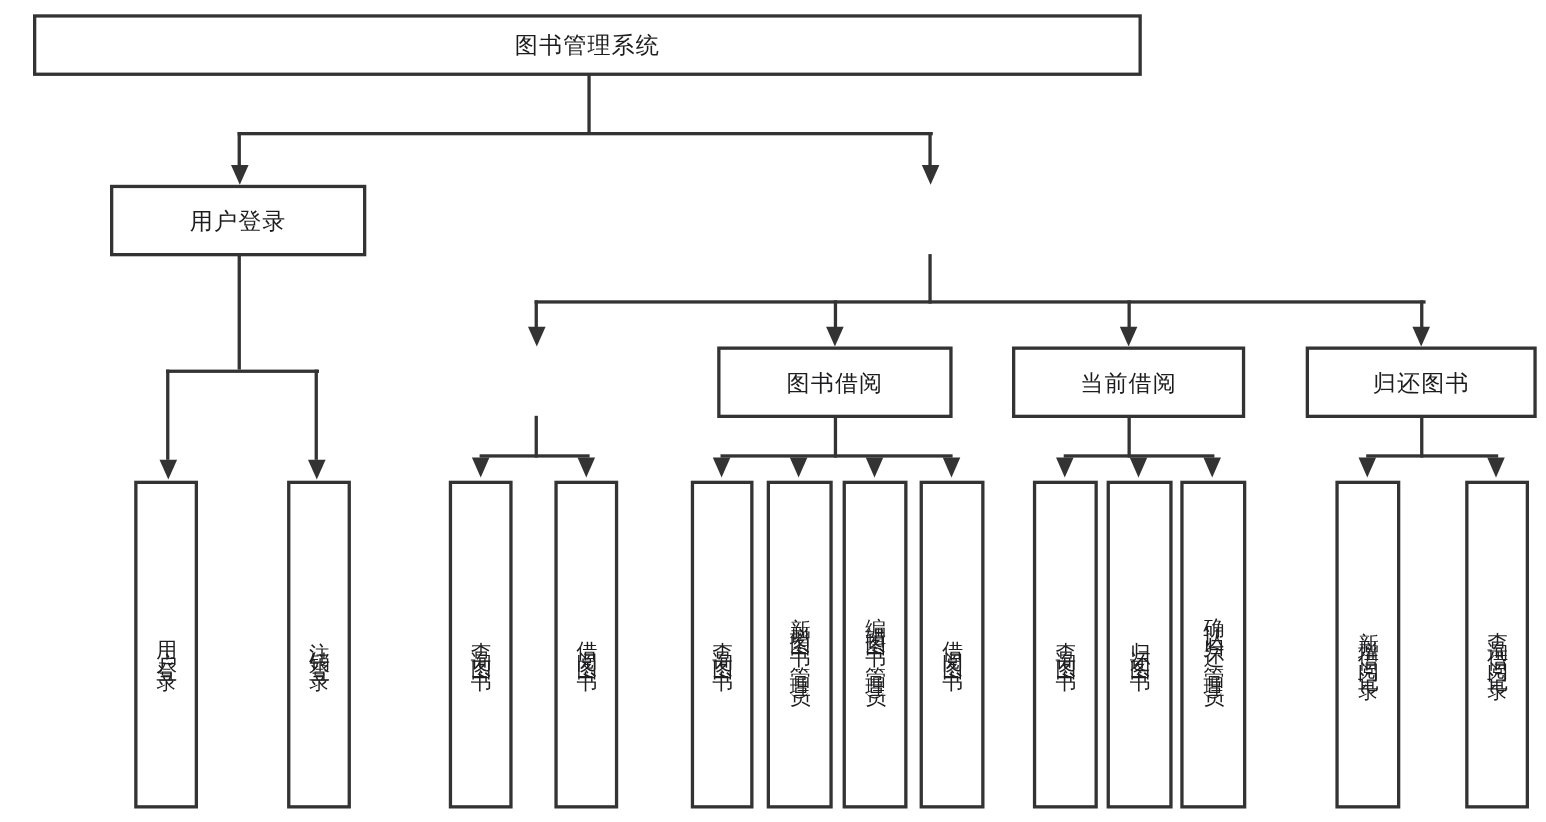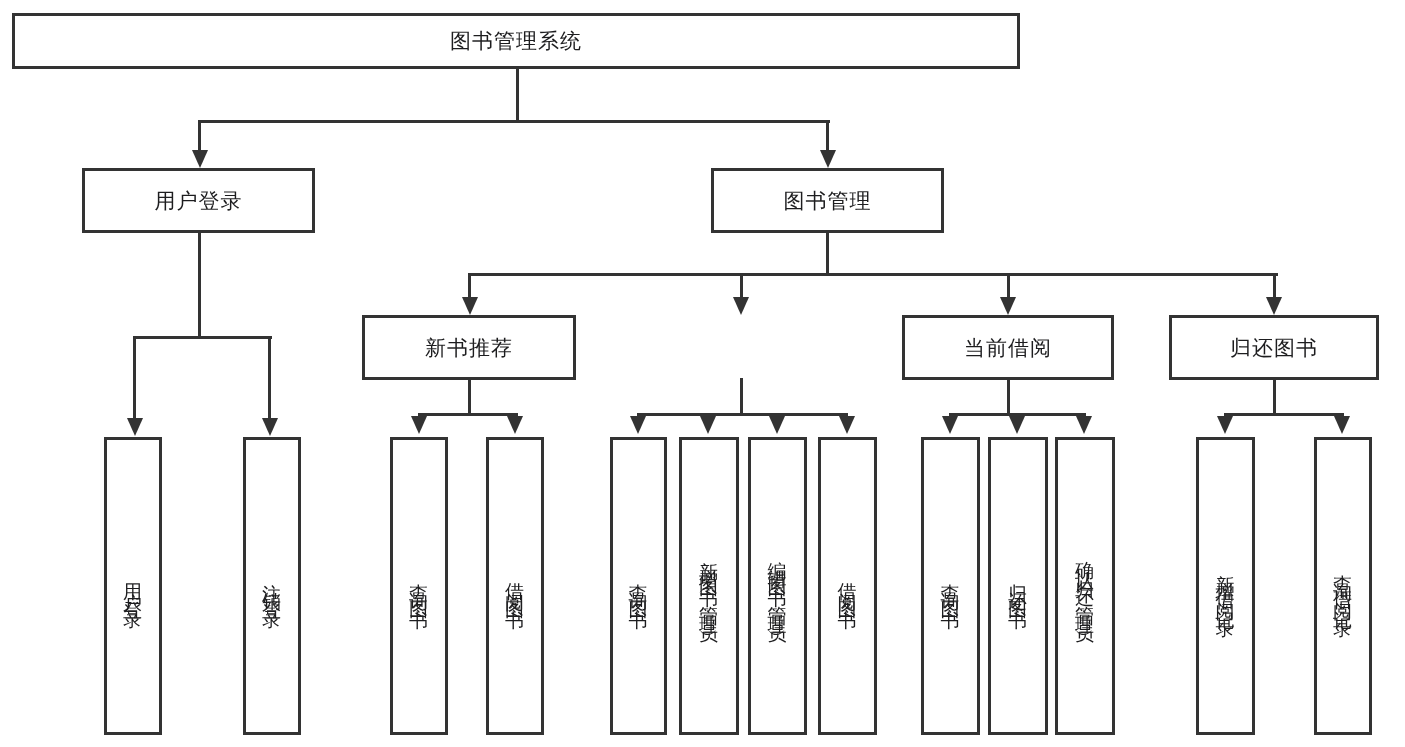--- a/index.html
+++ b/index.html
@@ -2,21 +2,21 @@
 <html style="--color-line: #333333; --color-text: #1d1d1f; --color-watermark: #9e9e9e; --color-background: #ffffff;"><head>
 <meta charset="utf-8">
 <style>
   html,body{margin:0;padding:0;}
   body{
     width:1405px;height:747px;
     background:var(--color-background,#ffffff);
     font-family:"Liberation Sans","DejaVu Sans",sans-serif;
     overflow:hidden;
   }
-  .canvas{position:relative;width:1113px;height:747px;background:var(--color-background,#ffffff);}
+  .canvas{position:relative;width:1113px;height:747px;background:var(--color-background,#ffffff);margin-left:18px;}
   .box{
     position:absolute;box-sizing:border-box;
     border:3px solid var(--color-line,#333333);
     background:#ffffff;
     display:flex;align-items:center;justify-content:center;
   }
   .h-label{
     font-size:21px;color:var(--color-text,#1d1d1f);
     letter-spacing:1px;white-space:nowrap;
   }
@@ -50,44 +50,41 @@
   <div class="vline" style="left:516px;top:67px;height:53px;"></div>
   <div class="hline" style="left:198px;top:120px;width:632px;"></div>
   <div class="vline" style="left:198px;top:120px;height:32px;"></div>
   <div class="arrowhead" style="left:192px;top:150px;"></div>
   <div class="vline" style="left:826px;top:120px;height:32px;"></div>
   <div class="arrowhead" style="left:820px;top:150px;"></div>
 
   <div class="box" style="left:82px;top:168px;width:233px;height:65px;">
     <span class="h-label">用户登录</span>
   </div>
-  <div class="box" style="left:711px;top:168px;width:233px;height:65px;">
-    <span class="h-label">图书管理</span>
-  </div>
 
   <div class="vline" style="left:198px;top:231px;height:105px;"></div>
   <div class="hline" style="left:133px;top:336px;width:139px;"></div>
   <div class="vline" style="left:133px;top:336px;height:82px;"></div>
   <div class="arrowhead" style="left:127px;top:418px;"></div>
   <div class="vline" style="left:268px;top:336px;height:82px;"></div>
   <div class="arrowhead" style="left:262px;top:418px;"></div>
 
   <div class="vline" style="left:826px;top:231px;height:45px;"></div>
   <div class="hline" style="left:468px;top:273px;width:810px;"></div>
   <div class="vline" style="left:468px;top:273px;height:26px;"></div>
   <div class="arrowhead" style="left:462px;top:297px;"></div>
   <div class="vline" style="left:740px;top:273px;height:26px;"></div>
   <div class="arrowhead" style="left:733px;top:297px;"></div>
   <div class="vline" style="left:1007px;top:273px;height:26px;"></div>
   <div class="arrowhead" style="left:1000px;top:297px;"></div>
   <div class="vline" style="left:1273px;top:273px;height:26px;"></div>
   <div class="arrowhead" style="left:1266px;top:297px;"></div>
 
-  <div class="box" style="left:362px;top:315px;width:214px;height:65px;">
-    <span class="h-label">新书推荐</span>
+  <div class="box" style="left:634px;top:315px;width:214px;height:65px;">
+    <span class="h-label">图书借阅</span>
   </div>
   <div class="box" style="left:902px;top:315px;width:212px;height:65px;">
     <span class="h-label">当前借阅</span>
   </div>
   <div class="box" style="left:1169px;top:315px;width:210px;height:65px;">
     <span class="h-label">归还图书</span>
   </div>
 
   <div class="vline" style="left:468px;top:378px;height:38px;"></div>
   <div class="hline" style="left:418px;top:413px;width:100px;"></div>

